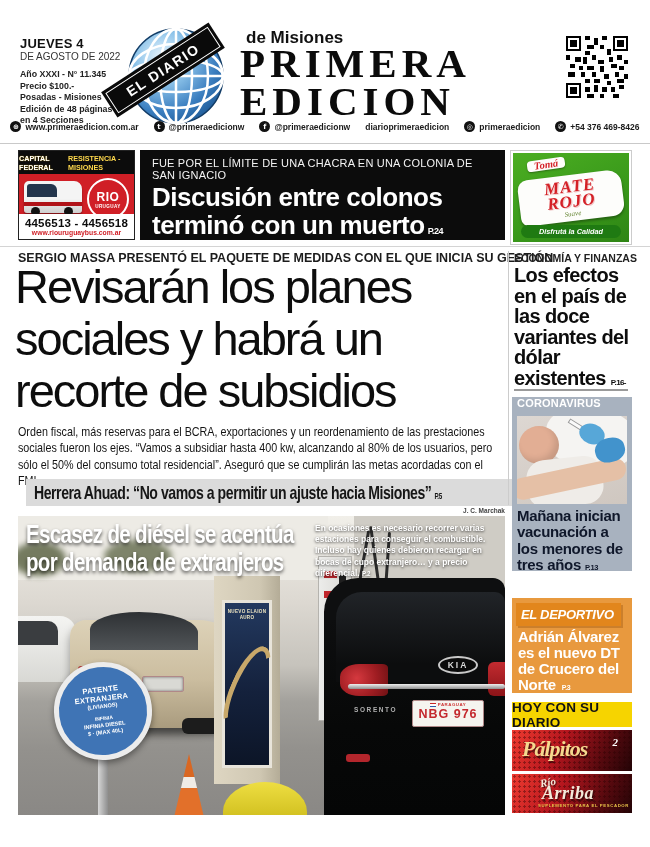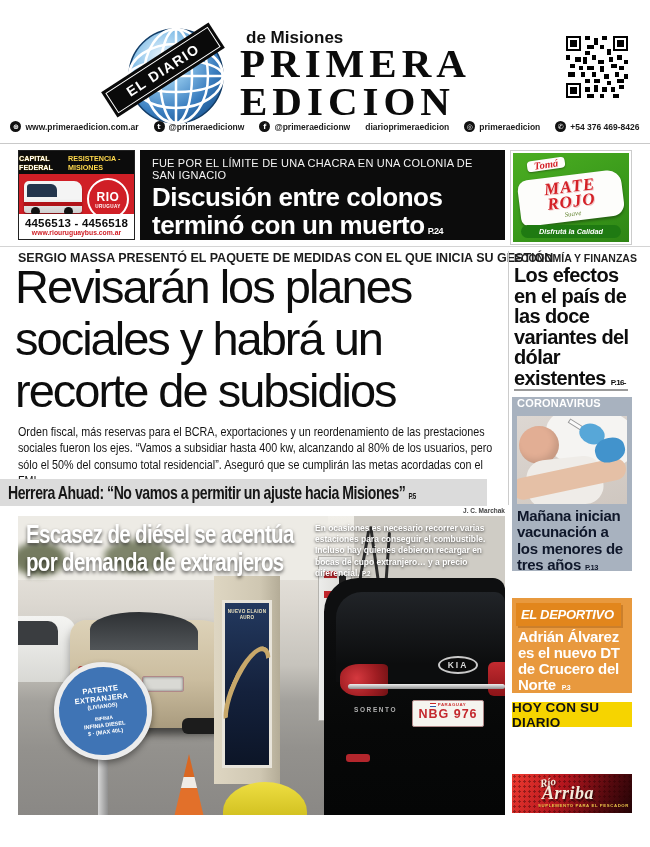--- a/index.html
+++ b/index.html
@@ -55,21 +55,21 @@
   .mate-b1 { color:#d42127; font-family:"Liberation Serif", serif; font-style:italic; font-weight:700; font-size:17px; line-height:15px; letter-spacing:1px; text-shadow:1px 1px 0 #f0c8c8; }
   .mate-toma { position:absolute; left:14px; top:6px; background:#fdfdfb; border-radius:4px; padding:0 7px; transform:rotate(-8deg); box-shadow:0 1px 2px rgba(0,0,0,.35); color:#d42127; font-family:"Liberation Serif", serif; font-style:italic; font-weight:700; font-size:10.5px; }
   .mate-suave { color:#6a8a3a; font-family:"Liberation Serif", serif; font-style:italic; font-size:7px; margin-top:1px; }
   .mate-bot { position:absolute; left:8px; bottom:4px; right:8px; height:13px; background:#1f7a12; border-radius:7px; color:#fff; font-style:italic; font-weight:700; font-size:7.3px; display:flex; align-items:center; justify-content:center; }
 
   
   .main-kicker { left:18px; top:251px; font-size:12.5px; font-weight:700; color:#1c1c1c; }
   .main-head { left:15px; top:261px; width:496px; font-size:47px; line-height:52px; font-weight:400; letter-spacing:-2px; color:#0d0d0d; }
   .lead { left:18px; top:424px; width:580px; transform:scaleX(.84); transform-origin:left top; font-size:12.8px; line-height:16.3px; color:#141414; font-weight:500; }
   .lead .bb-page { font-size:8.5px; }
-  .quotebar { left:0; top:479px; width:487px; height:27px; background:#dbdbdb; display:flex; align-items:center; padding-left:8px; overflow:hidden; }
+  .quotebar { left:26px; top:479px; width:487px; height:27px; background:#dbdbdb; display:flex; align-items:center; padding-left:8px; overflow:hidden; }
   .quotebar .q { font-size:19px; font-weight:800; letter-spacing:-.6px; color:#161616; transform:scaleX(.74); transform-origin:left center; white-space:nowrap; }
   .quotebar .qp { font-size:8.5px; font-weight:800; margin-left:4px; }
   .credit { left:18px; top:507px; width:487px; text-align:right; font-size:6.5px; font-weight:700; color:#444; }
 
   
   .vline { left:508px; top:251px; width:1px; height:254px; background:#ccc; }
   .eco-kicker { left:514px; top:252px; font-size:10.5px; font-weight:600; color:#222; }
   .eco-head { left:514px; top:265px; width:119px; font-size:20px; line-height:20.5px; font-weight:800; letter-spacing:-.6px; color:#0d0d0d; }
   .eco-page { font-size:8px; font-weight:800; }
   .eco-hr { left:514px; top:389px; width:114px; height:2px; background:#9a9a9a; }
@@ -144,20 +144,29 @@
   .ph-head { left:8px; top:5px; width:380px; font-size:25px; line-height:27.5px; font-weight:800; letter-spacing:-.8px; color:#fff; text-shadow:0 2px 4px rgba(0,0,0,.65); transform:scaleX(.82); transform-origin:left top; }
   .ph-cap { left:297px; top:6px; width:216px; font-size:9.6px; line-height:11.2px; font-weight:700; color:#fff; text-shadow:0 1px 3px rgba(0,0,0,.75); transform:scaleX(.88); transform-origin:left top; }
   .ph-cap .pp { font-size:7px; }
   .shadow { background:rgba(0,0,0,.35); filter:blur(4px); border-radius:50%; }
 </style>
 </head>
 <body>
 
 <div class="page">
 
+  <div class="abs dateblock">
+    <div class="date1">JUEVES 4</div>
+    <div class="date2">DE AGOSTO DE 2022</div>
+    <div class="edl">Año XXXI - N° 11.345</div>
+    <div class="edl">Precio $100.-</div>
+    <div class="edl">Posadas - Misiones</div>
+    <div class="edl">Edición de 48 páginas</div>
+    <div class="edl">en 4 Secciones</div>
+  </div>
 
   <div class="abs globe">
     <svg width="100" height="100" viewBox="0 0 100 100">
       <defs>
         <radialGradient id="gg" cx="35%" cy="30%" r="80%">
           <stop offset="0%" stop-color="#eaf5fd"></stop>
             <stop offset="35%" stop-color="#8ec4ea"></stop>
           <stop offset="72%" stop-color="#3c7fc0"></stop>
             <stop offset="100%" stop-color="#1b5692"></stop>
         </radialGradient>
@@ -405,19 +414,23 @@
 
   <div class="abs depbox">
     <div class="dep-band"><span>EL DEPORTIVO</span></div>
     <div class="dep-head"><span>Adrián Álvarez es el nuevo DT de Crucero del Norte</span><span class="dep-page">P.3</span></div>
   </div>
 
   <div class="abs hoyband">
     <span>HOY CON SU DIARIO</span>
   </div>
 
+  <div class="promo palpitos">
+    <span class="palp-t">Pálpitos</span>
+    <span class="palp-sup">2</span>
+  </div>
   <div class="promo rioarr">
     <span class="ra-1">Río</span>
     <span class="ra-2">Arriba</span>
     <span class="ra-3">SUPLEMENTO PARA EL PESCADOR</span>
   </div>
 
 </div>
 
 </body></html>

